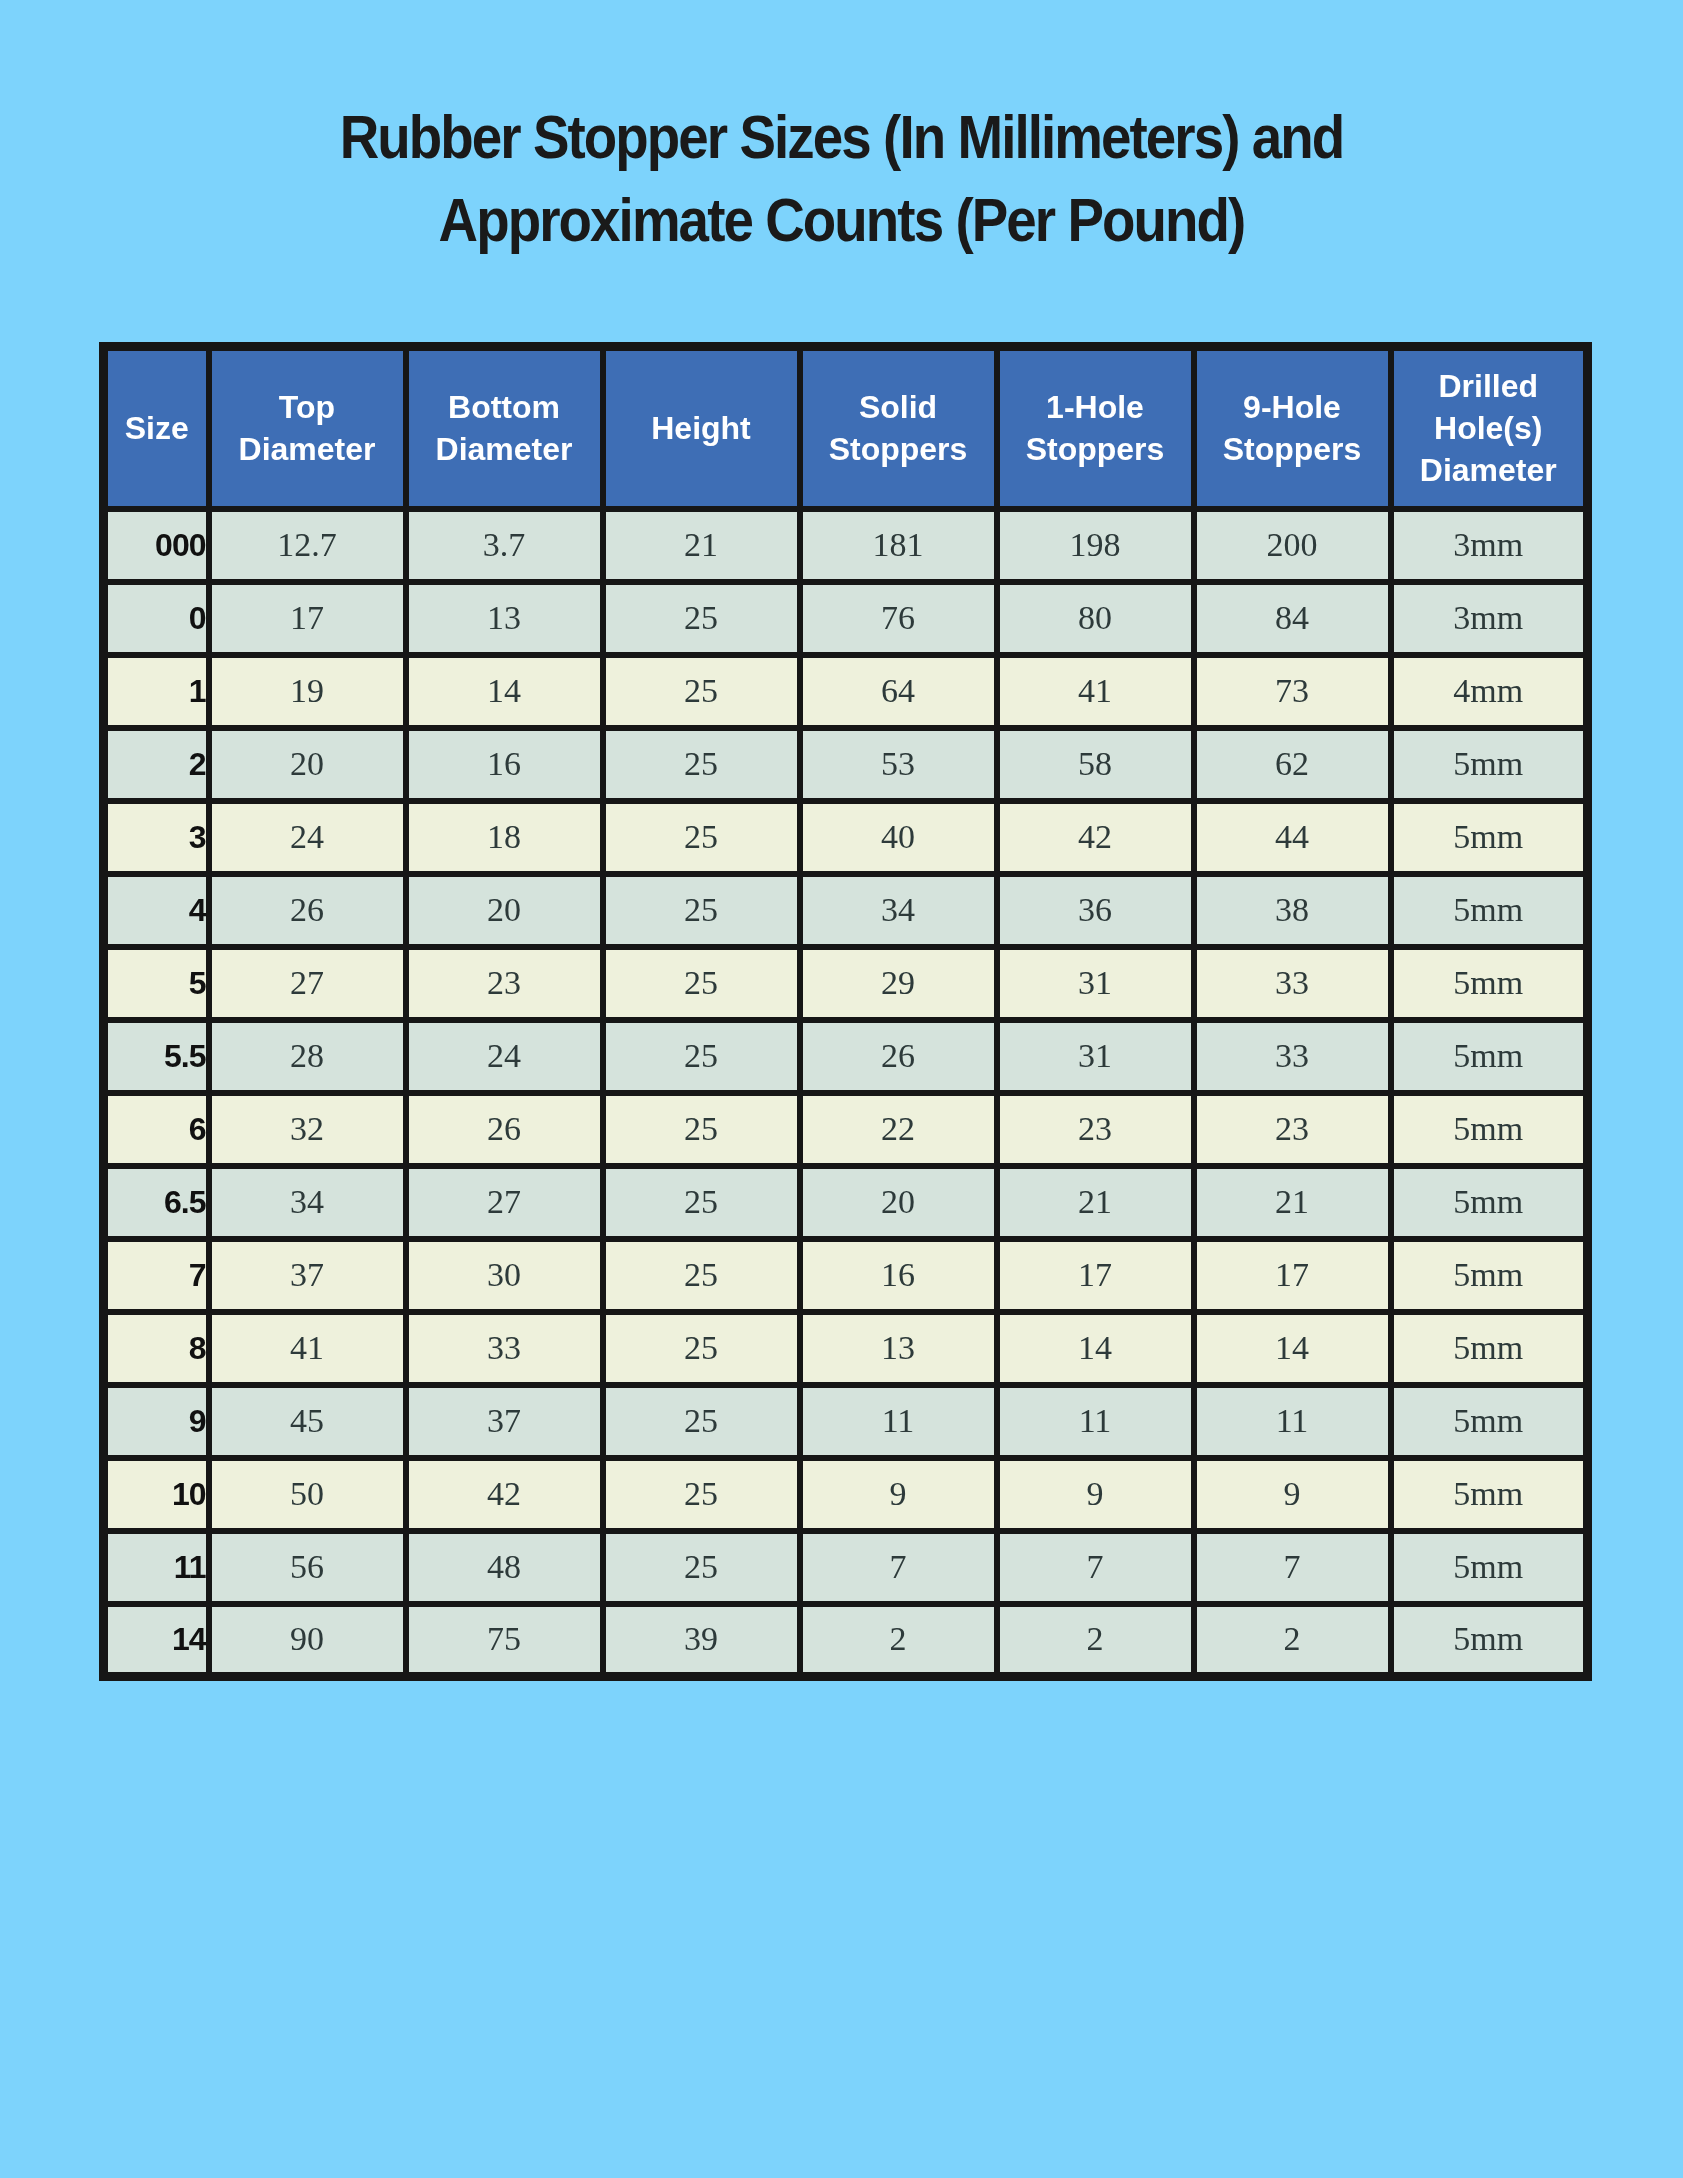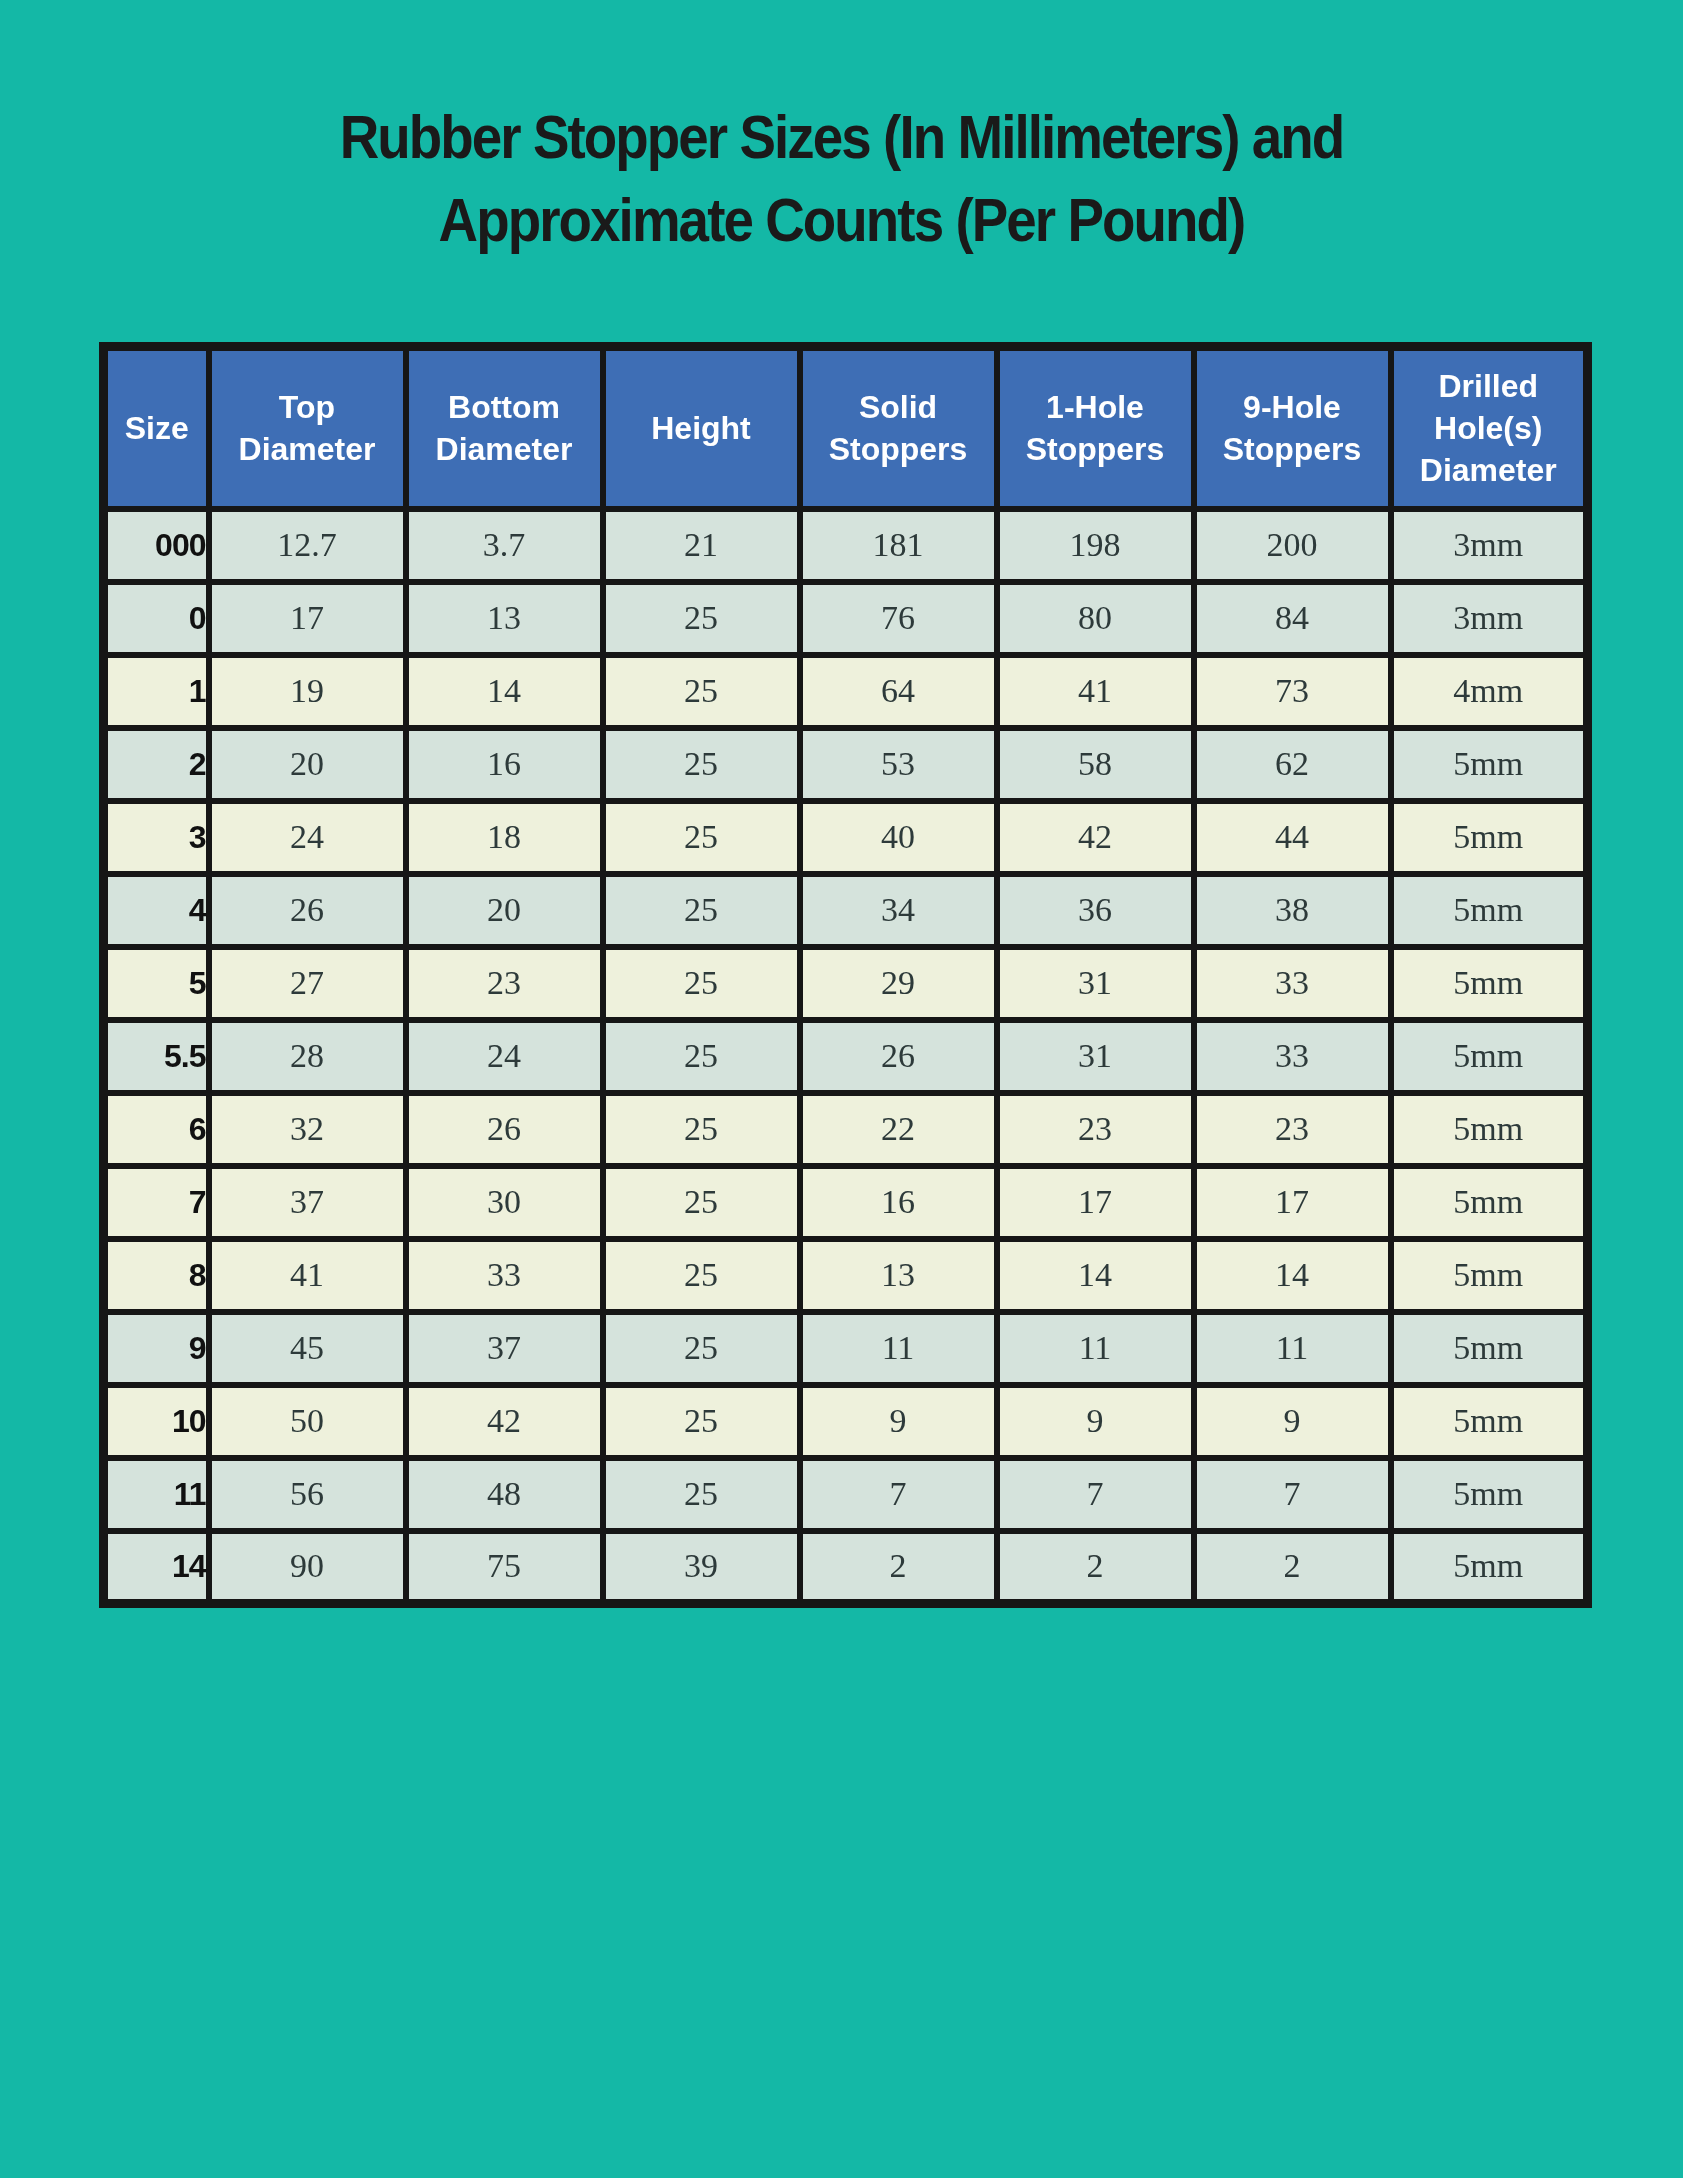--- a/index.html
+++ b/index.html
@@ -6,21 +6,21 @@
   html, body { background: #ffffff; }
   body {
     width: 1683px;
     height: 2178px;
     position: relative;
     font-family: "Liberation Sans", sans-serif;
   }
   .page {
     position: absolute;
     inset: 0;
-    background: #14b8a6;
+    background: #7dd3fc;
   }
   .title-block {
     position: absolute;
     top: 95px;
     left: 0;
     width: 1683px;
     text-align: center;
     color: #1a1a1a;
     font-weight: bold;
     font-family: "Liberation Sans", sans-serif;
@@ -195,20 +195,30 @@
         <tr class="row-cream">
           <td class="size-cell">6</td>
           <td>32</td>
           <td>26</td>
           <td>25</td>
           <td>22</td>
           <td>23</td>
           <td>23</td>
           <td>5mm</td>
         </tr>
+        <tr class="row-green">
+          <td class="size-cell">6.5</td>
+          <td>34</td>
+          <td>27</td>
+          <td>25</td>
+          <td>20</td>
+          <td>21</td>
+          <td>21</td>
+          <td>5mm</td>
+        </tr>
         <tr class="row-cream">
           <td class="size-cell">7</td>
           <td>37</td>
           <td>30</td>
           <td>25</td>
           <td>16</td>
           <td>17</td>
           <td>17</td>
           <td>5mm</td>
         </tr>

